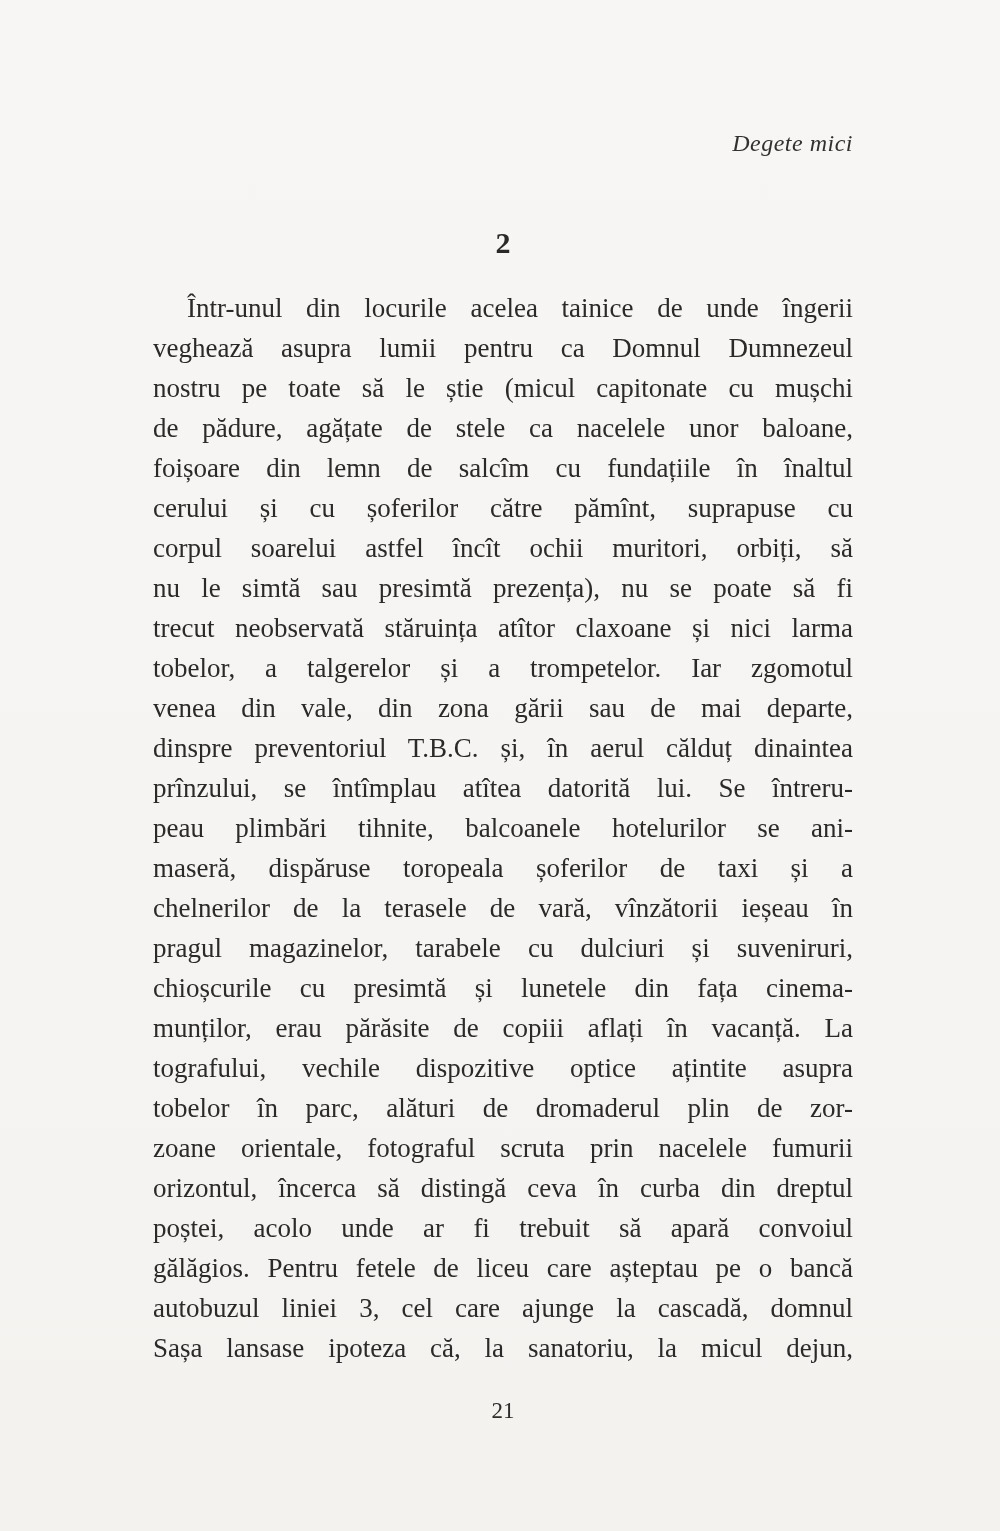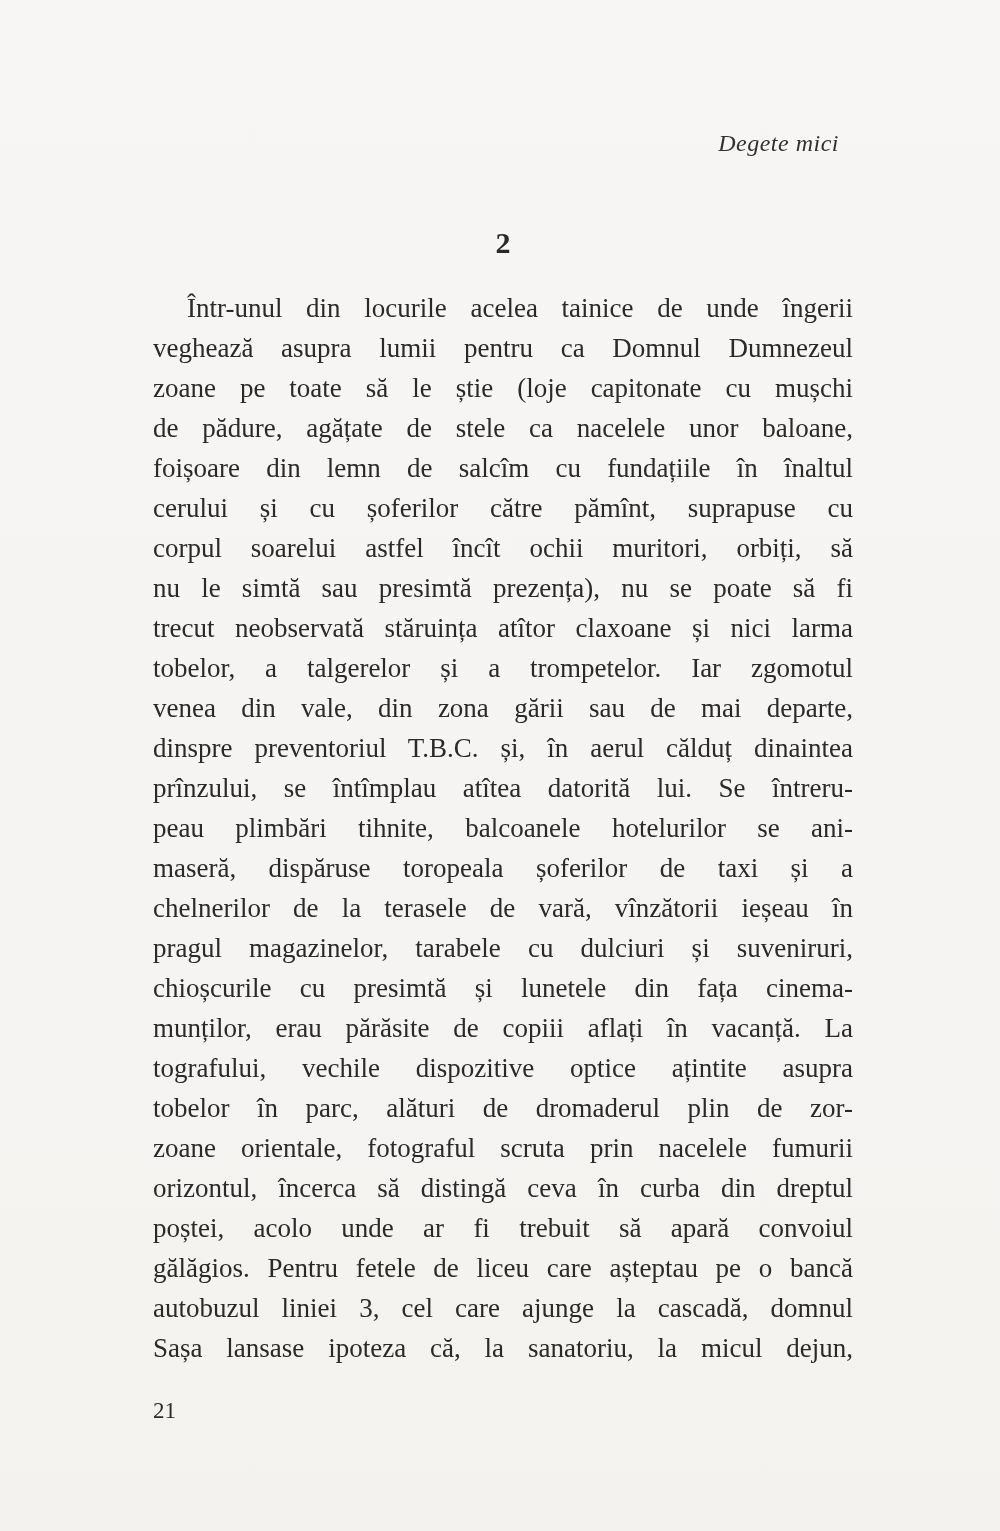--- a/index.html
+++ b/index.html
@@ -13,21 +13,21 @@
     height: 1531px;
     margin: 0 auto;
     background: linear-gradient(180deg, #f7f6f5 0%, #f5f4f2 60%, #f3f2ef 100%);
     font-family: "Liberation Serif", "DejaVu Serif", serif;
     color: #2b2a28;
     overflow: hidden;
   }
   .running-header {
     position: absolute;
     top: 130px;
-    left: 139px;
+    left: 153px;
     width: 700px;
     text-align: right;
     font-style: italic;
     font-size: 24px;
     letter-spacing: 0.5px;
     color: #333130;
   }
   .chapter-number {
     position: absolute;
     top: 226px;
@@ -55,37 +55,37 @@
     color: #2b2a28;
   }
   .line.indent {
     padding-left: 34px;
   }
   .page-number {
     position: absolute;
     top: 1398px;
     left: 153px;
     width: 700px;
-    text-align: left;
+    text-align: center;
     font-size: 23px;
     color: #2e2d2b;
   }
 </style>
 </head>
 <body>
 
 <div class="page">
   <div class="running-header">Degete mici</div>
 
   <div class="chapter-number">2</div>
 
   <div class="body-text">
       <div class="line indent">Într-unul din locurile acelea tainice de unde îngerii</div>
       <div class="line">veghează asupra lumii pentru ca Domnul Dumnezeul</div>
-      <div class="line">zoane pe toate să le știe (loje capitonate cu mușchi</div>
+      <div class="line">nostru pe toate să le știe (micul capitonate cu mușchi</div>
       <div class="line">de pădure, agățate de stele ca nacelele unor baloane,</div>
       <div class="line">foișoare din lemn de salcîm cu fundațiile în înaltul</div>
       <div class="line">cerului și cu șoferilor către pămînt, suprapuse cu</div>
       <div class="line">corpul soarelui astfel încît ochii muritori, orbiți, să</div>
       <div class="line">nu le simtă sau presimtă prezența), nu se poate să fi</div>
       <div class="line">trecut neobservată stăruința atîtor claxoane și nici larma</div>
       <div class="line">tobelor, a talgerelor și a trompetelor. Iar zgomotul</div>
       <div class="line">venea din vale, din zona gării sau de mai departe,</div>
       <div class="line">dinspre preventoriul T.B.C. și, în aerul călduț dinaintea</div>
       <div class="line">prînzului, se întîmplau atîtea datorită lui. Se întreru-</div>

